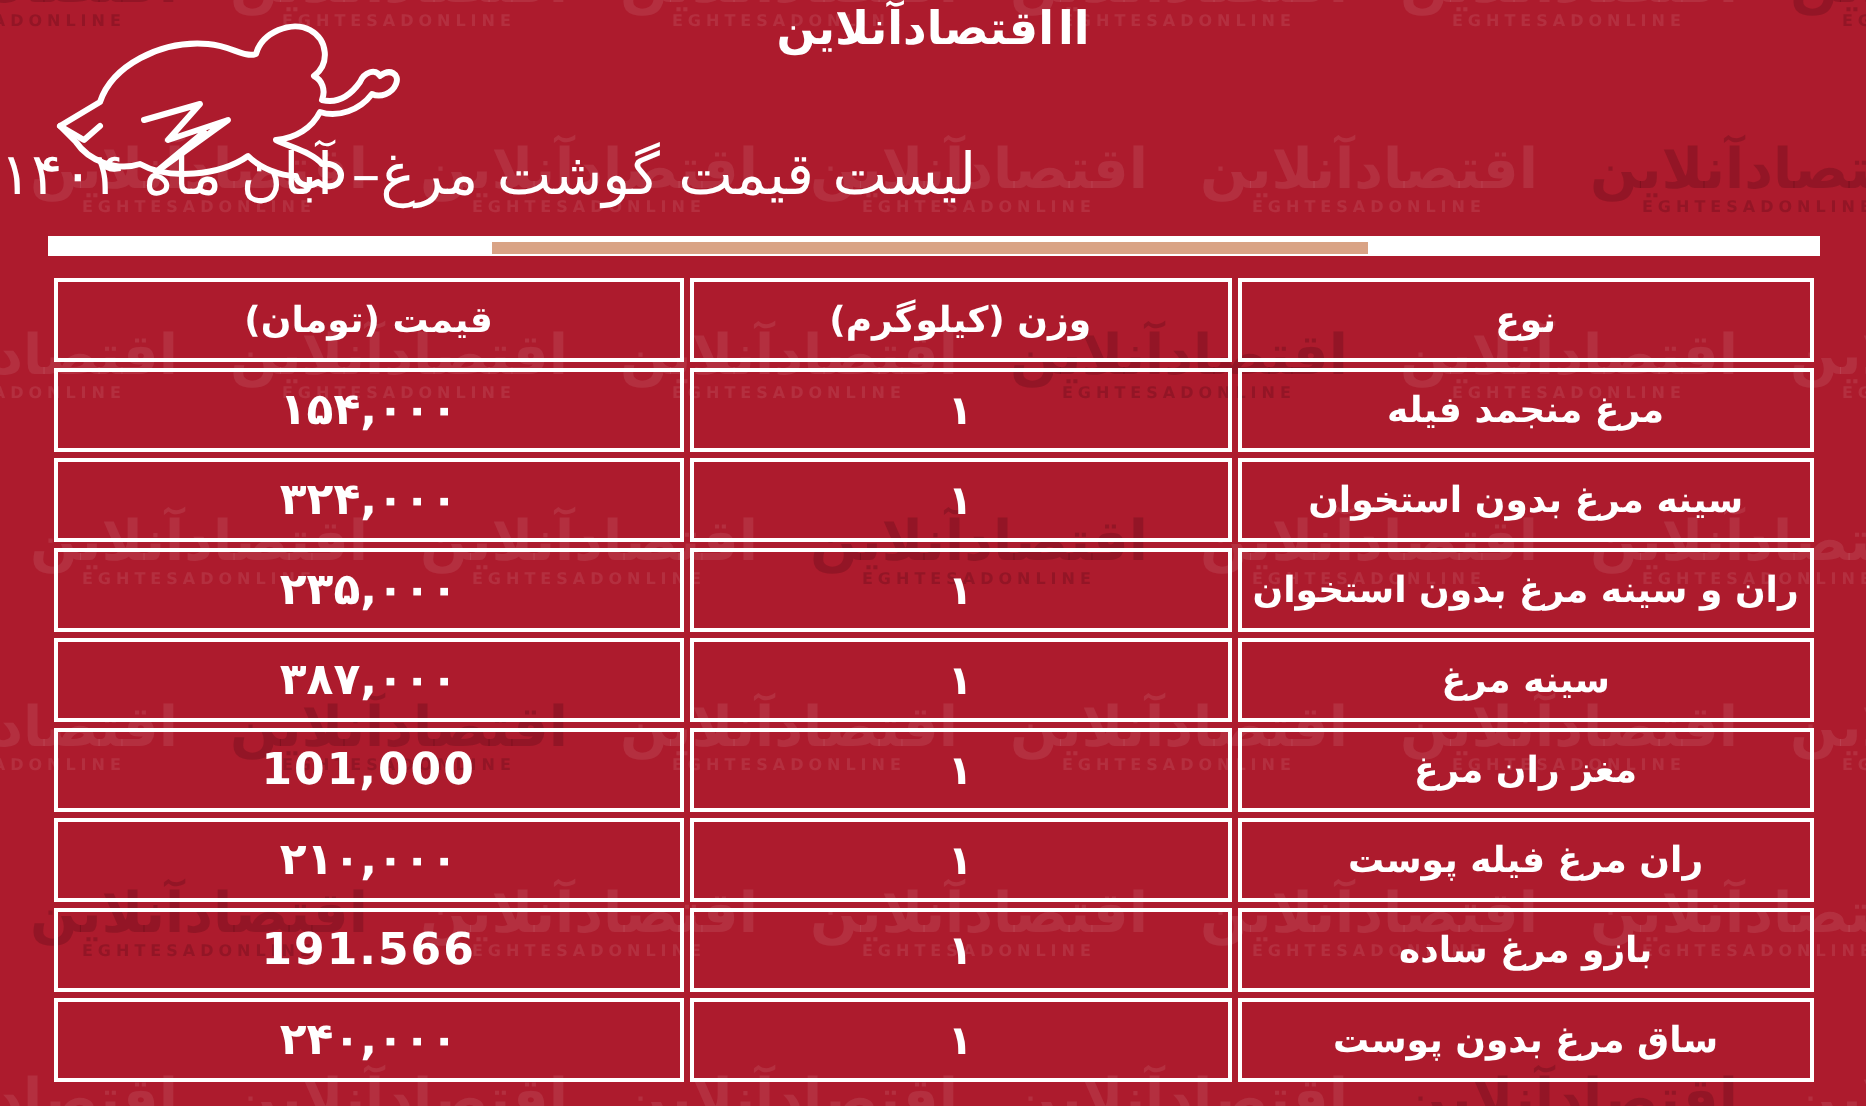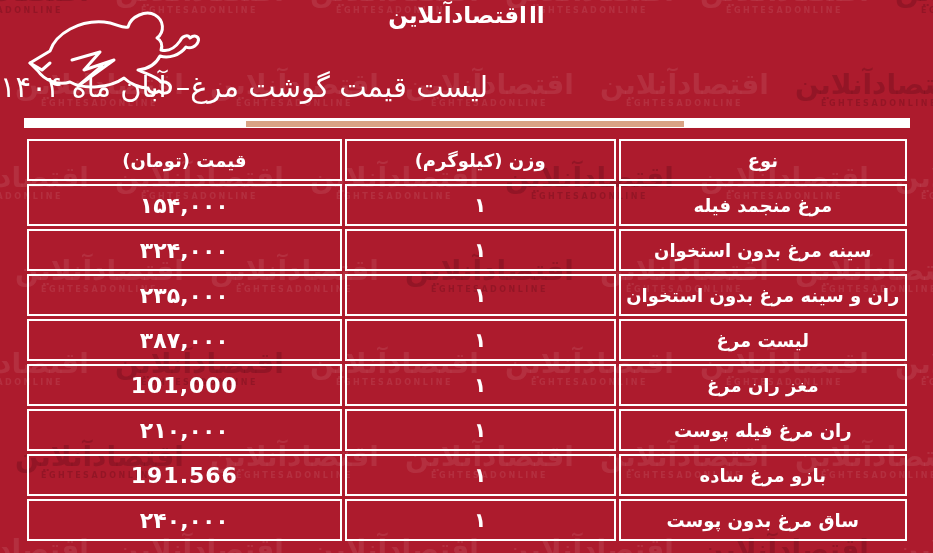--- a/index.html
+++ b/index.html
@@ -250,21 +250,21 @@
         <td class="c-type">سینه مرغ بدون استخوان</td>
         <td class="c-weight">۱</td>
         <td class="c-price">۳۲۴,۰۰۰</td>
       </tr>
         <tr>
         <td class="c-type">ران و سینه مرغ بدون استخوان</td>
         <td class="c-weight">۱</td>
         <td class="c-price">۲۳۵,۰۰۰</td>
       </tr>
         <tr>
-        <td class="c-type">لیست مرغ</td>
+        <td class="c-type">سینه مرغ</td>
         <td class="c-weight">۱</td>
         <td class="c-price">۳۸۷,۰۰۰</td>
       </tr>
         <tr>
         <td class="c-type">مغز ران مرغ</td>
         <td class="c-weight">۱</td>
         <td class="c-price">101,000</td>
       </tr>
         <tr>
         <td class="c-type">ران مرغ فیله پوست</td>

